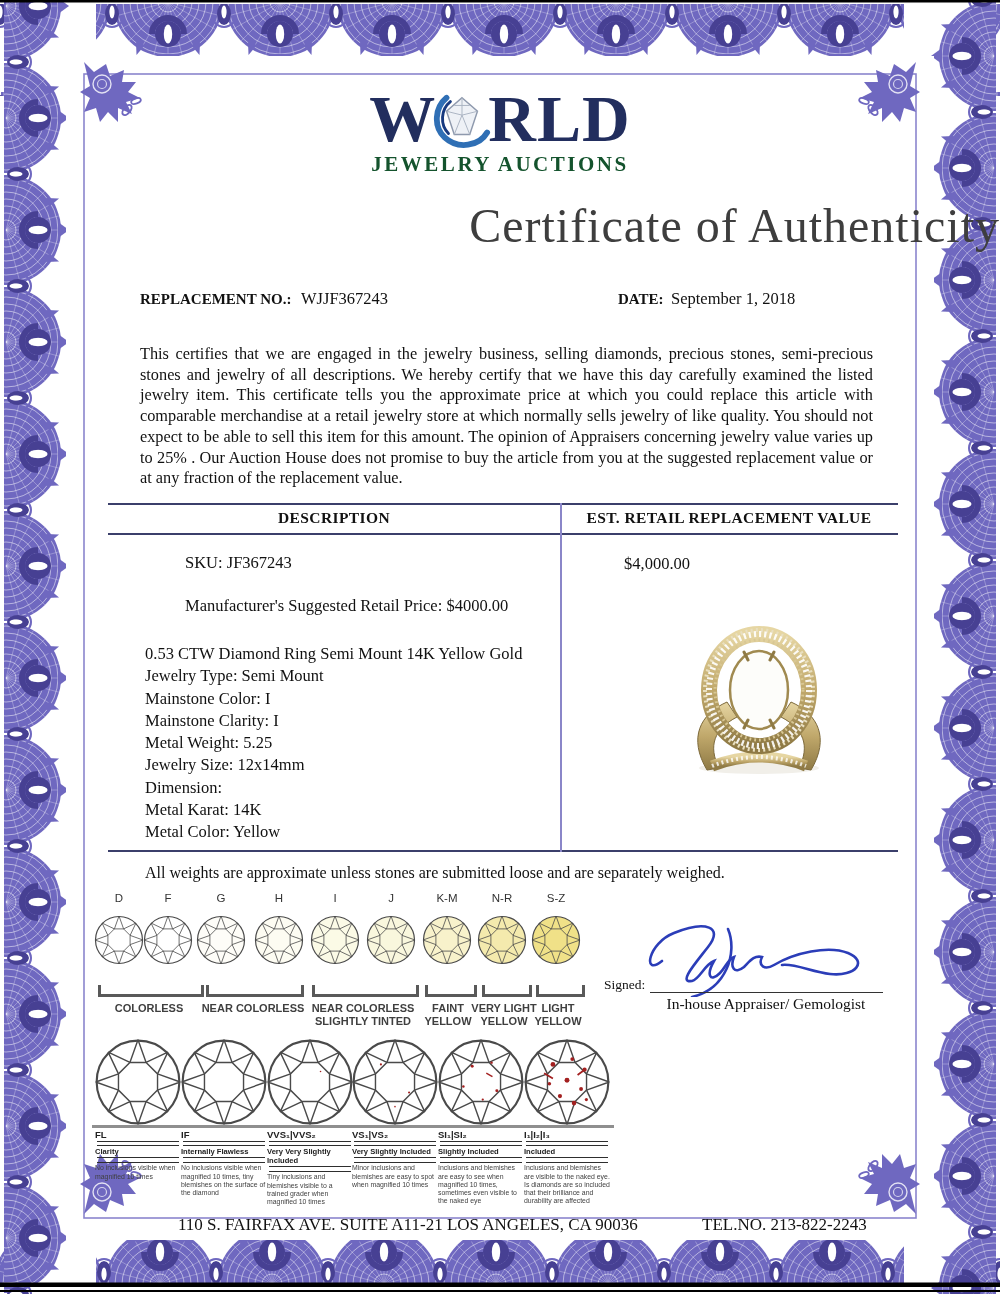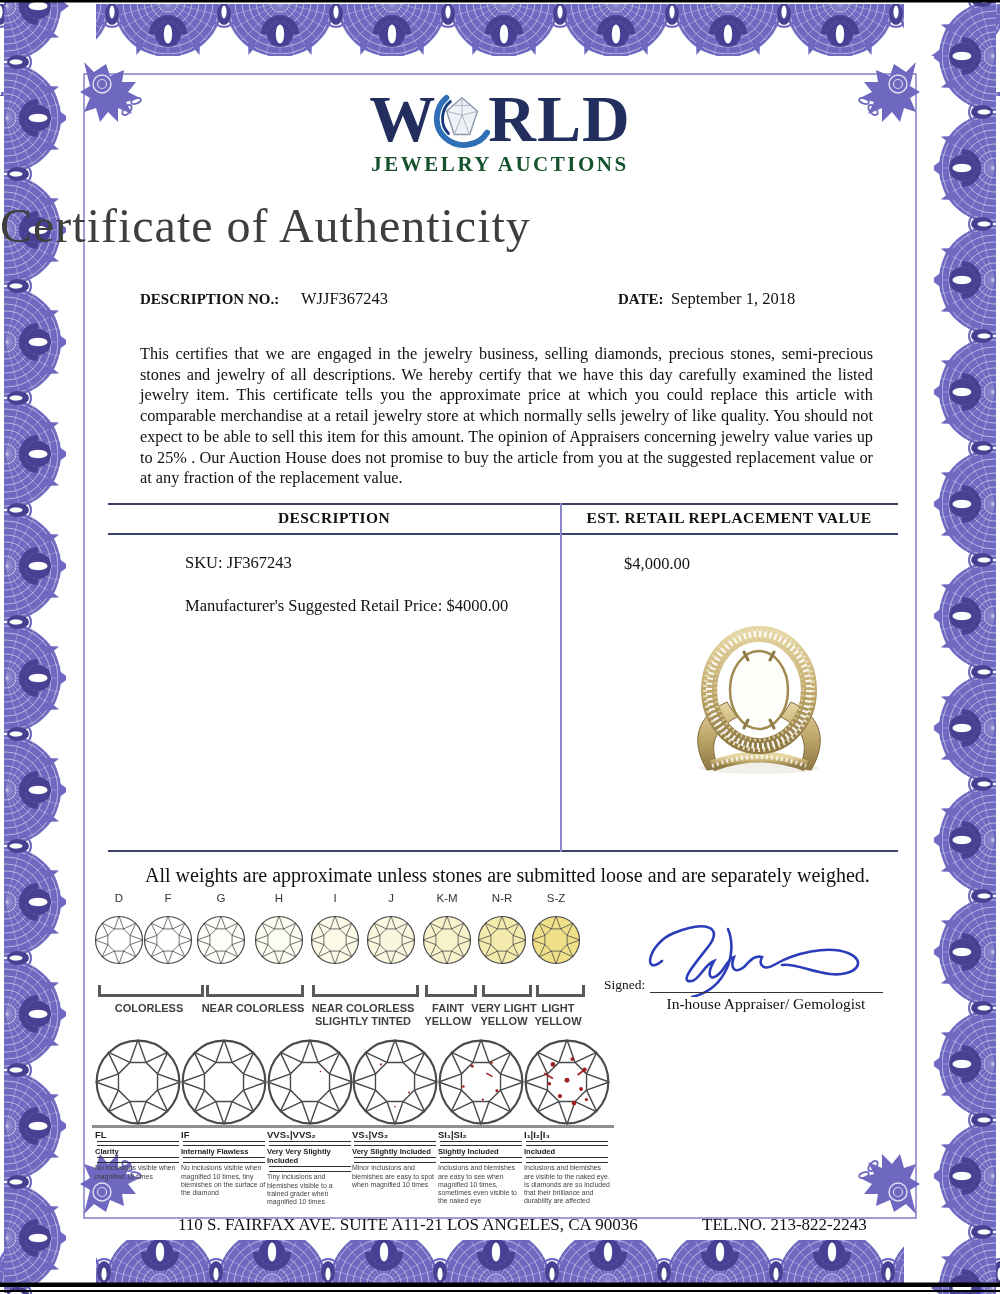--- a/index.html
+++ b/index.html
@@ -7,21 +7,21 @@
         font-family:"Liberation Serif",serif;color:#111;}
   .bg{position:absolute;left:0;top:0;z-index:0;}
   .content{position:absolute;left:0;top:0;width:1000px;height:1294px;z-index:2;}
   .abs{position:absolute;}
   
   .logo-row{position:absolute;top:88px;left:0;width:1000px;display:flex;justify-content:center;align-items:flex-end;}
   .logo-word{font-family:"Liberation Serif",serif;font-weight:700;font-size:66px;line-height:62px;color:#222e5e;letter-spacing:1px;}
   .logo-sub{position:absolute;top:152px;left:0;width:1000px;text-align:center;
             font-family:"Liberation Serif",serif;font-weight:700;font-size:21px;color:#14532d;letter-spacing:2.5px;}
   
-  .cert-title{position:absolute;top:198px;left:0;width:1000px;text-align:left;
+  .cert-title{position:absolute;top:198px;left:0;width:1000px;text-align:right;
               font-size:48px;color:#3e3e3e;letter-spacing:1px;font-weight:400;}
   .lbl{font-weight:700;font-size:15px;}
   .val{font-size:16.5px;}
   .bodytext{position:absolute;left:140px;top:344px;width:733px;font-size:16.3px;line-height:20.7px;text-align:justify;}
   
   .hline{position:absolute;height:2.2px;background:#3b3f6b;}
   .vline{position:absolute;width:1.6px;background:#8a86c8;}
   .th{position:absolute;top:509px;text-align:center;font-weight:700;font-size:15.5px;letter-spacing:.4px;}
   .cell{font-size:16.5px;margin-left:40px;}
   .details{position:absolute;left:145px;top:643px;font-size:16.5px;line-height:22.3px;white-space:pre-line;}
@@ -156,37 +156,46 @@
         <path d="M18,12 C8,20 7,36 16,45" fill="none" stroke="#173a80" stroke-width="3" stroke-linecap="round"></path>
         <polygon points="30,8 46,22 38,46 22,46 14,22" fill="#eef1f6" stroke="#8e99ad" stroke-width="1.5"></polygon>
         <path d="M30,8 L30,26 M14,22 L30,26 M46,22 L30,26 M22,46 L30,26 M38,46 L30,26 M22,16 L38,16" stroke="#aab3c2" stroke-width="1" fill="none"></path>
       </svg>
       <span class="logo-word">RLD</span>
     </div>
     <div class="logo-sub">JEWELRY AUCTIONS</div>
 
     <div class="cert-title">Certificate of Authenticity</div>
 
-    <span class="abs lbl" style="left:140px;top:291px">DESCRIPTION NO.:</span>
+    <span class="abs lbl" style="left:140px;top:291px">REPLACEMENT NO.:</span>
     <span class="abs val" style="left:301px;top:289px">WJJF367243</span>
     <span class="abs lbl" style="left:618px;top:291px">DATE:</span>
     <span class="abs val" style="left:671px;top:289px">September 1, 2018</span>
 
     <div class="bodytext">This certifies that we are engaged in the jewelry business, selling diamonds, precious stones, semi-precious stones and jewelry of all descriptions.  We hereby certify that we have this day carefully examined the listed jewelry item.  This certificate tells you the approximate price at which you could replace this article with comparable merchandise at a retail jewelry store at which normally sells jewelry of like quality.  You should not expect to be able to sell this item for this amount.  The opinion of Appraisers concerning jewelry value varies up to 25% .   Our Auction House does not promise to buy the article from you at the suggested replacement value or at any fraction of the replacement value.</div>
 
     <div class="hline" style="left:108px;top:503px;width:790px"></div>
     <div class="hline" style="left:108px;top:533px;width:790px"></div>
     <div class="hline" style="left:108px;top:850px;width:790px"></div>
     <div class="vline" style="left:560px;top:503px;height:349px"></div>
 
     <div class="th" style="left:108px;width:452px">DESCRIPTION</div>
     <div class="th" style="left:560px;width:338px">EST. RETAIL REPLACEMENT VALUE</div>
 
     <span class="abs cell" style="left:145px;top:553px">SKU: JF367243</span>
     <span class="abs cell" style="left:145px;top:596px">Manufacturer's Suggested Retail Price: $4000.00</span>
+    <div class="details">0.53 CTW Diamond Ring Semi Mount 14K Yellow Gold
+Jewelry Type: Semi Mount
+Mainstone Color: I
+Mainstone Clarity: I
+Metal Weight: 5.25
+Jewelry Size: 12x14mm
+Dimension:
+Metal Karat: 14K
+Metal Color: Yellow</div>
     <span class="abs cell" style="left:584px;top:554px">$4,000.00</span>
 
     <svg class="abs" style="left:648px;top:620px" width="222" height="158" viewBox="0 0 222 158">
       <defs>
         <linearGradient id="gold" x1="0" y1="0" x2="0" y2="1">
           <stop offset="0" stop-color="#e6d6a3"></stop>
             <stop offset="0.5" stop-color="#c0a86b"></stop>
             <stop offset="1" stop-color="#8f7a45"></stop>
         </linearGradient>
       </defs>
@@ -196,21 +205,21 @@
       <path d="M64,146 Q111,128 158,146" stroke="url(#gold)" stroke-width="11" fill="none"></path>
       <path d="M64,146 Q111,128 158,146" stroke="#ffffff" stroke-width="4" fill="none" stroke-dasharray="2,3" opacity="0.8"></path>
       <ellipse cx="111" cy="70" rx="50" ry="56" fill="none" stroke="url(#gold)" stroke-width="16"></ellipse>
       <ellipse cx="111" cy="70" rx="54" ry="60" fill="none" stroke="#e9dfbf" stroke-width="4" stroke-dasharray="2,3.2"></ellipse>
       <ellipse cx="111" cy="70" rx="50" ry="56" fill="none" stroke="#ffffff" stroke-width="6" stroke-dasharray="2.2,3" opacity="0.9"></ellipse>
       <ellipse cx="111" cy="70" rx="44" ry="50" fill="none" stroke="#d8c794" stroke-width="3" stroke-dasharray="1.8,3"></ellipse>
       <ellipse cx="111" cy="70" rx="29" ry="39" fill="#fdfdfa" stroke="#a08a50" stroke-width="2.5"></ellipse>
       <path d="M96,32 l4,8 M126,32 l-4,8 M96,108 l4,-8 M126,108 l-4,-8" stroke="#8f7a45" stroke-width="3" stroke-linecap="round"></path>
     </svg>
 
-    <span class="abs" style="left:145px;top:864px;font-size:20px">All weights are approximate unless stones are submitted loose and are separately weighed.</span>
+    <span class="abs" style="left:145px;top:864px;font-size:16px">All weights are approximate unless stones are submitted loose and are separately weighed.</span>
 
     <div class="clet" style="left:94px">D</div>
     <div class="clet" style="left:143px">F</div>
     <div class="clet" style="left:196px">G</div>
     <div class="clet" style="left:254px">H</div>
     <div class="clet" style="left:310px">I</div>
     <div class="clet" style="left:366px">J</div>
     <div class="clet" style="left:422px">K-M</div>
     <div class="clet" style="left:477px">N-R</div>
     <div class="clet" style="left:531px">S-Z</div>

